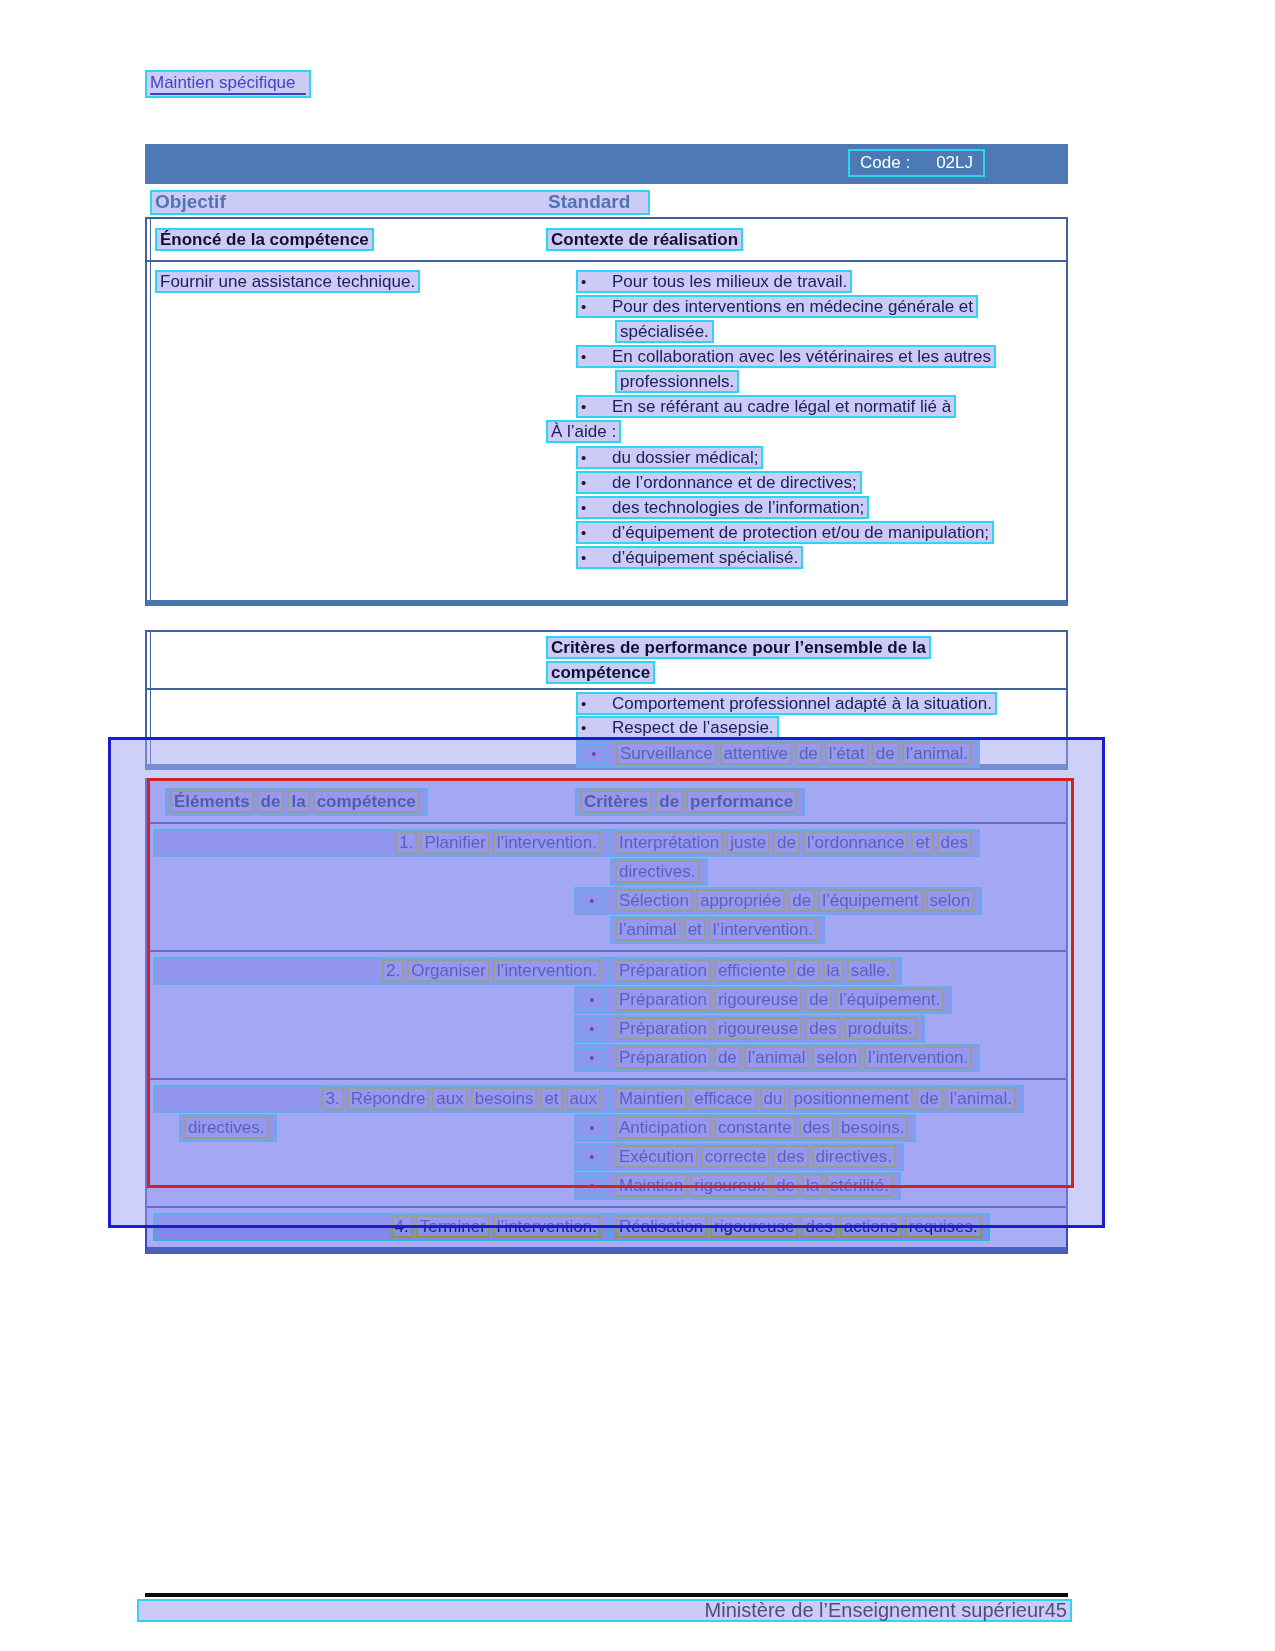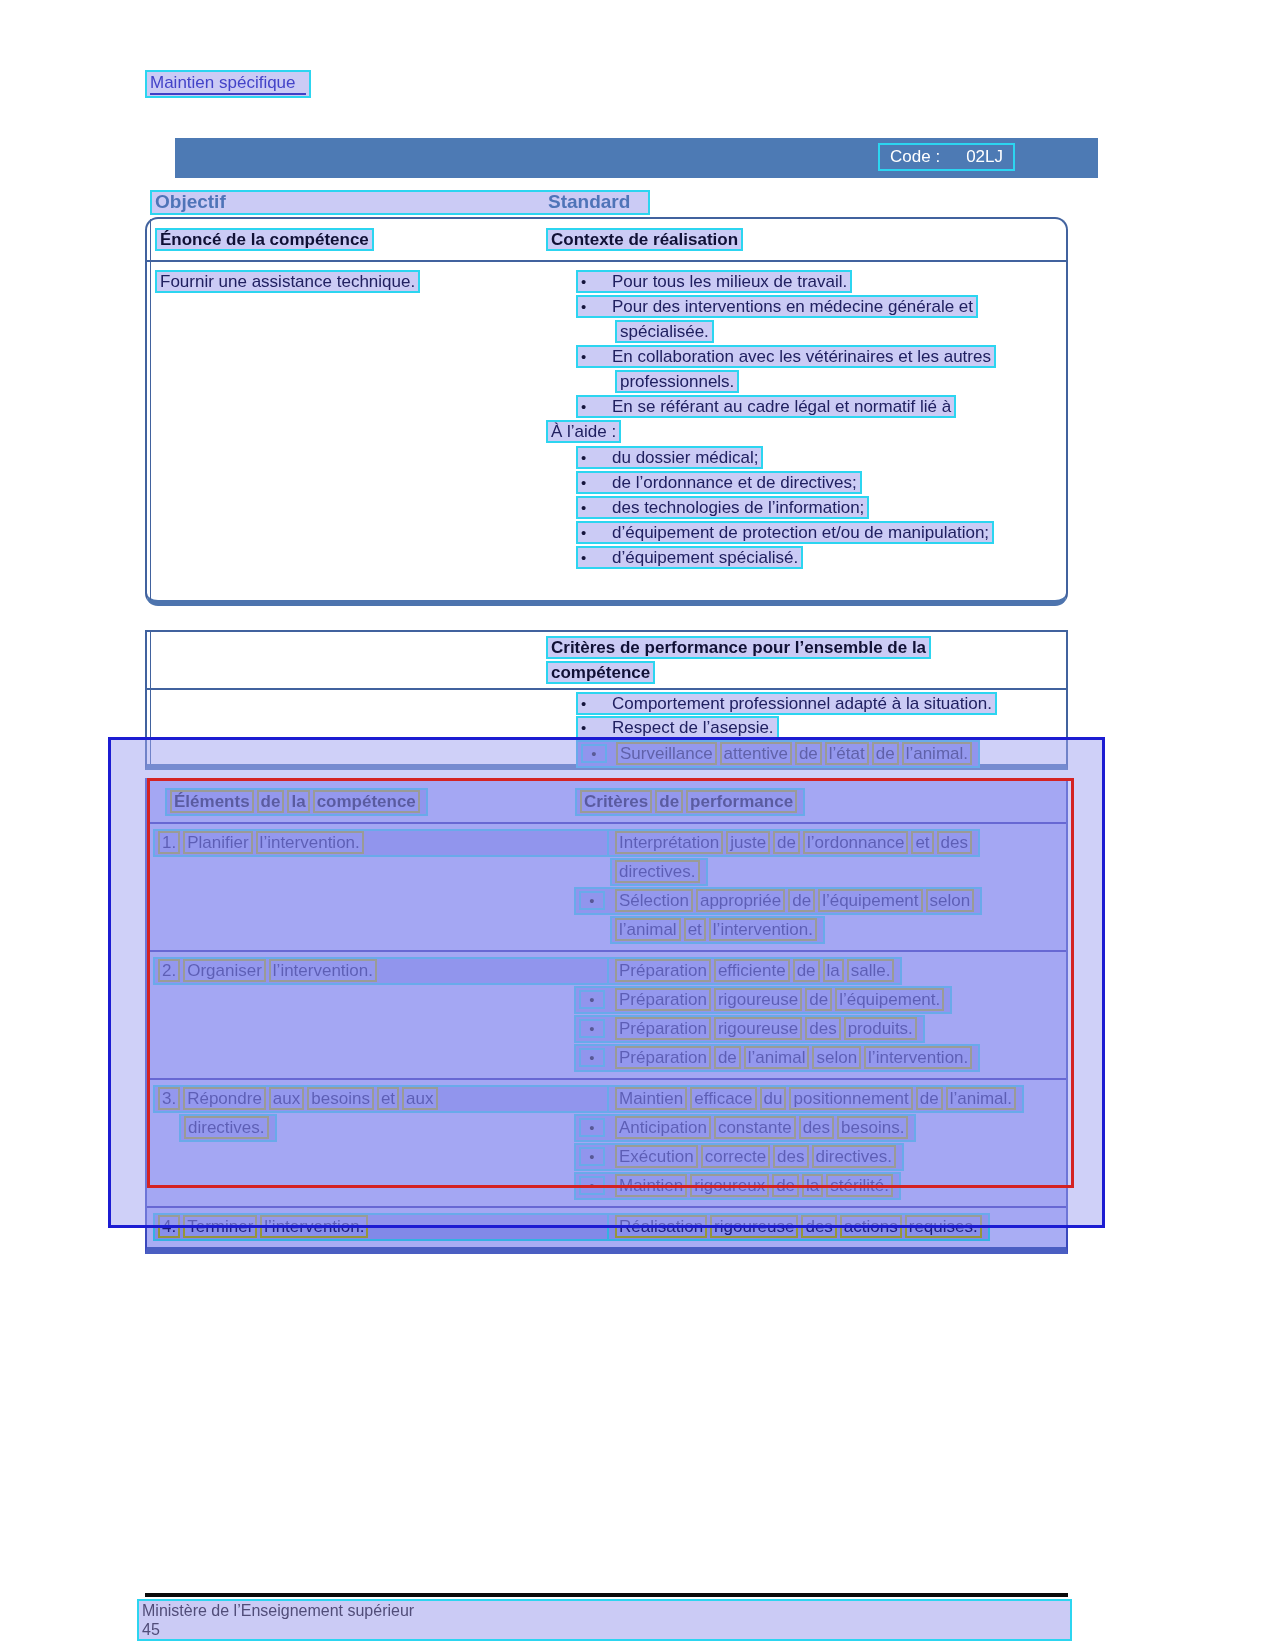--- a/index.html
+++ b/index.html
@@ -9,39 +9,39 @@
   
   .hl{display:inline-block;background:var(--highlight-fill,#cbcbf5);
       border:2px solid var(--accent-cyan,#2cd5f0);padding:0 3px;
       font-size:17px;line-height:19px;color:var(--text-dark,#202060);}
 
   
   .top-label{position:absolute;left:145px;top:70px;padding:1px 3px;}
   .top-label .ul{display:block;border-bottom:2px solid #4040c6;color:#4343c8;padding:0 10px 1px 0;}
 
   
-  .header-bar{position:absolute;left:145px;top:138px;width:923px;height:40px;
-              background:var(--header-bar,#4d7ab4);margin-left:30px;}
+  .header-bar{position:absolute;left:145px;top:144px;width:923px;height:40px;
+              background:var(--header-bar,#4d7ab4);}
   .code-box{position:absolute;right:83px;top:5px;border:2px solid var(--accent-cyan,#2cd5f0);
             color:#ffffff;font-size:17px;line-height:20px;padding:2px 10px;white-space:nowrap;}
   .code-val{margin-left:26px;}
 
   
   .obj-row{position:absolute;left:150px;top:190px;width:490px;height:21px;
            font-size:19px;font-weight:bold;color:var(--title-blue,#4f74b8);}
   .obj-row .std{position:absolute;left:396px;top:0;text-align:center;}
 
   
   .table{position:absolute;left:145px;width:919px;border:2px solid var(--table-border,#41629e);
          border-bottom:6px solid var(--bottom-bar,#4d74ae);background:transparent;}
   .table::before{content:"";position:absolute;left:3px;top:0;bottom:0;width:1px;
                  background:var(--table-border,#41629e);}
 
   
-  .t1{top:217px;border-radius:13px;}
+  .t1{top:217px;}
   .t-head{position:relative;height:32px;padding-top:9px;border-bottom:2px solid var(--table-border,#41629e);}
   .hcell{font-weight:bold;color:#101035;}
   .hcell.c1{margin-left:8px;}
   .hcell.c2{position:absolute;left:399px;top:9px;}
   .t-body{position:relative;padding:8px 0 10px 0;min-height:320px;}
   .t-body .col1{position:absolute;left:8px;top:8px;}
   .t-body .col2{margin-left:399px;}
 
   .bline{margin:0 0 2px 30px;}
   .bline:not(.has-dot){margin-left:69px;}
@@ -66,21 +66,21 @@
       border:2px solid var(--t3-border,#3a49bd);border-bottom:7px solid #4a5ec2;}
   .t3-head{position:relative;padding:8px 0 6px 12px;}
   .t3-head .hl3.c1{margin-left:6px;}
   .t3-head .hl3.c2{position:absolute;left:428px;top:8px;}
   .t3-head .words{font-weight:bold;color:#14144d;}
   .t3-row{position:relative;border-top:2px solid var(--t3-separator,#2e2eb4);padding:5px 0;}
   .t3-left{position:absolute;left:6px;top:5px;width:462px;}
   .t3-right{margin-left:399px;}
   .hl3{display:inline-block;background:var(--t3-line-fill,#8289e8);
        border:2px solid #33b2e2;padding:0 3px;font-size:17px;line-height:19px;color:var(--t3-text,#1b1b78);}
-  .elline.bar .hl3{display:block;width:446px;}
+  .elline.bar .hl3{display:block;width:446px;text-align:right;}
   .elline:not(.bar) .hl3{margin-left:26px;margin-top:1px;}
   .bline3{margin:0 0 1px 28px;}
   .bline3:not(.has-dot){margin-left:64px;}
   .bline3:not(.has-dot) .dot3{display:none;}
   .dot3{display:inline-block;width:22px;margin-right:10px;border:2px solid #33b2e2;
         text-align:center;color:#10103a;font-size:15px;line-height:15px;}
 
   
   .words .w{display:inline-block;border:2px solid var(--word-box-border,#95953a);
             padding:0 2px;margin:0 3px 1px 0;background:rgba(150,155,240,0.35);}
@@ -89,21 +89,21 @@
   .overlay{position:absolute;left:108px;top:737px;width:991px;height:485px;
            background:var(--overlay-fill,rgba(160,162,242,0.5));
            border:3px solid var(--overlay-border,#1c1cd2);z-index:5;pointer-events:none;}
   .redbox{position:absolute;left:147px;top:778px;width:921px;height:404px;
           border:3px solid var(--red-border,#d42222);z-index:6;pointer-events:none;}
 
   
   .footer-rule{position:absolute;left:145px;top:1593px;width:923px;height:4px;
                background:var(--footer-rule,#0a0a0a);}
   .footer{position:absolute;left:137px;top:1599px;width:925px;display:flex;
-          justify-content:flex-end;font-size:16px;line-height:19px;color:var(--footer-text,#514d79);flex-direction:column;}
+          justify-content:flex-end;font-size:20px;line-height:19px;color:var(--footer-text,#514d79);}
 </style>
 </head>
 <body>
 
 <div class="page">
 
   <div class="hl top-label">
     <span class="ul">Maintien spécifique</span>
   </div>
 

